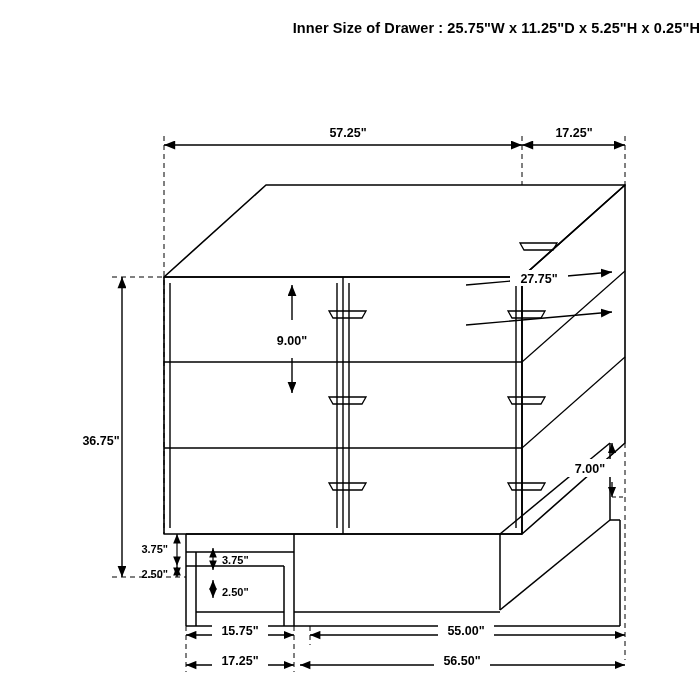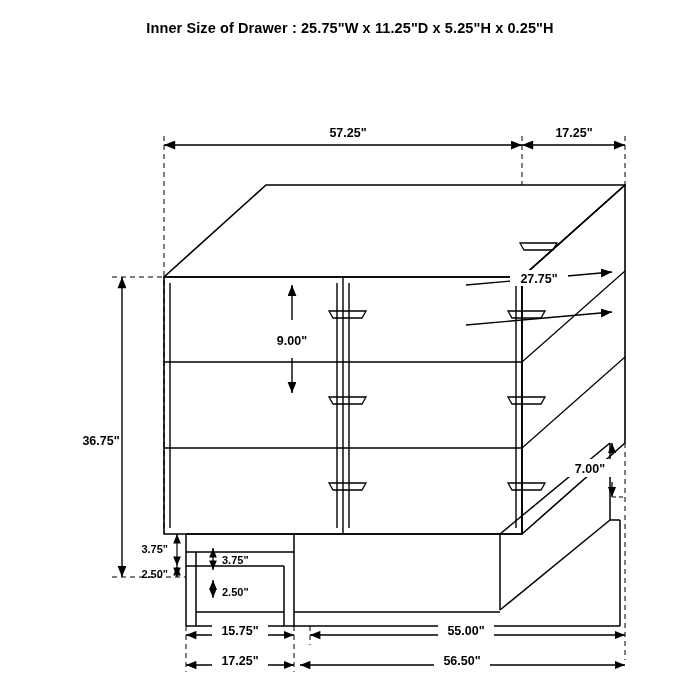--- a/index.html
+++ b/index.html
@@ -18,21 +18,21 @@
   #page {
     position: relative;
     width: 700px;
     height: 700px;
   }
   #title {
     position: absolute;
     top: 20px;
     left: 0;
     width: 700px;
-    text-align: center;
+    text-align: right;
     font-size: 14.5px;
     font-weight: bold;
     letter-spacing: 0.1px;
   }
   svg#diagram {
     position: absolute;
     top: 0;
     left: 0;
     width: 700px;
     height: 700px;

